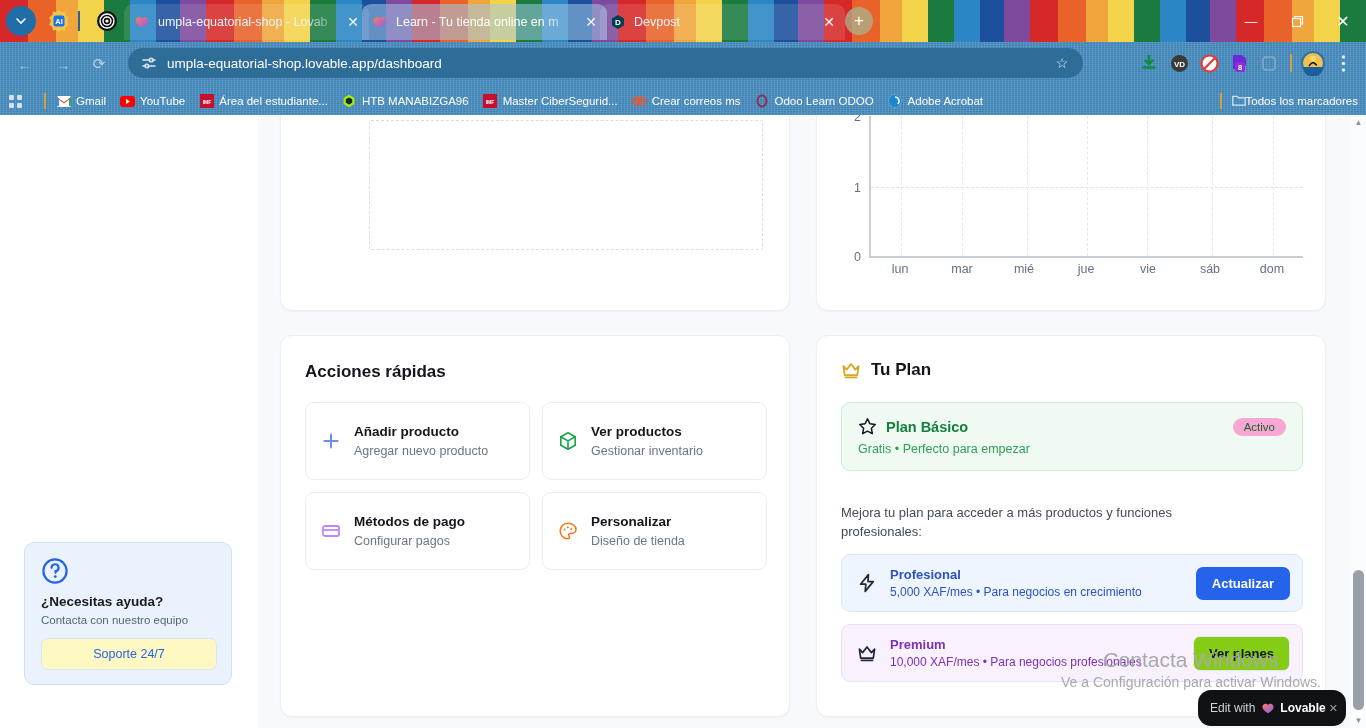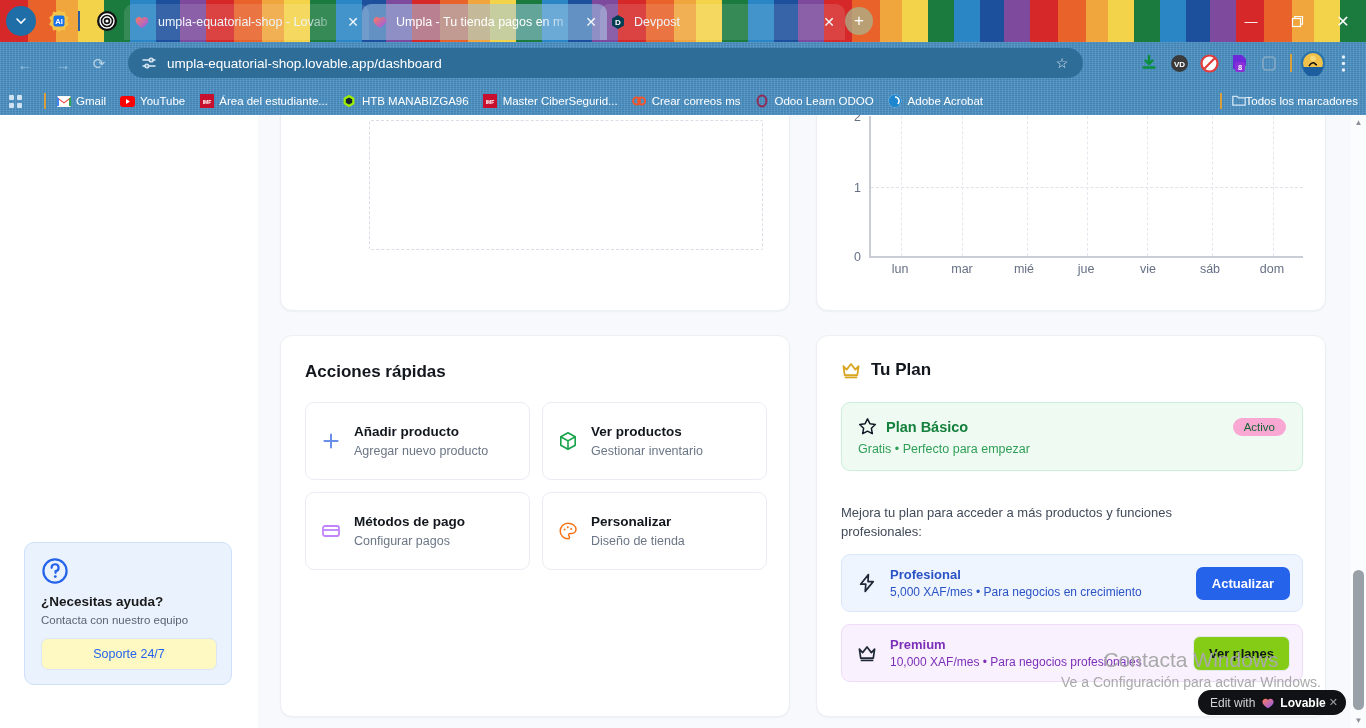--- a/index.html
+++ b/index.html
@@ -201,21 +201,21 @@
                   padding:9px 15px; font-size:13px; font-weight:bold; font-family:inherit; }
 
   
   .watermark { position:absolute; left:1041px; top:648px; width:300px;
                text-align:center; color:#a9a9a9; pointer-events:none; }
   .wm1 { font-size:21px; line-height:1.15; }
   .wm2 { font-size:14px; line-height:1.5; }
 
   
   .lovable {
-    position:absolute; left:1198px; top:690px; width:148px; height:25px;
+    position:absolute; left:1198px; top:690px; width:148px; height:36px;
     background:#111215; border-radius:13px; display:flex; align-items:center;
     padding:0 8px 0 12px; color:#cfd2d8; font-size:12px;
   }
   .lovable .lv-name { color:#fff; font-weight:bold; margin-left:5px; }
   .lovable .lv-x { margin-left:auto; font-size:11px; color:#9aa0a8; }
 
   
   .pscroll { position:absolute; right:0; top:115px; width:15px; height:613px; background:#fbfcfe; }
   .pscroll .arrow { position:absolute; left:0; width:15px; height:15px;
                     display:flex; align-items:center; justify-content:center;
@@ -276,21 +276,21 @@
         <svg width="16" height="16" viewBox="0 0 16 16">
           <defs>
               <linearGradient id="lvg1" x1="0" y1="0" x2="1" y2="1">
             <stop offset="0" stop-color="#ff7a59"></stop>
                 <stop offset="1" stop-color="#8b5cf6"></stop>
               </linearGradient>
             </defs>
           <path d="M8 14C4 11.6 1.6 9.4 1.6 6.6 1.6 4.6 3.2 3 5.1 3c1.2 0 2.3.6 2.9 1.6C8.6 3.6 9.7 3 10.9 3c1.9 0 3.5 1.6 3.5 3.6C14.4 9.4 12 11.6 8 14z" fill="url(#lvg1)"></path>
         </svg>
       </span>
-      <span class="ttitle">Umpla - Tu tienda pagos en m</span>
+      <span class="ttitle">Learn - Tu tienda online en m</span>
       <span class="tclose">✕</span>
     </div>
 
     <div class="tab" id="tab2">
       <span class="favicon">
         <svg width="16" height="16" viewBox="0 0 16 16">
           <path d="M8 1l6 3.5v7L8 15 2 11.5v-7z" fill="#003e54"></path>
           <text x="8" y="11" font-size="8" fill="#fff" text-anchor="middle" font-family="Liberation Sans, sans-serif" font-weight="bold">D</text>
         </svg>
       </span>

